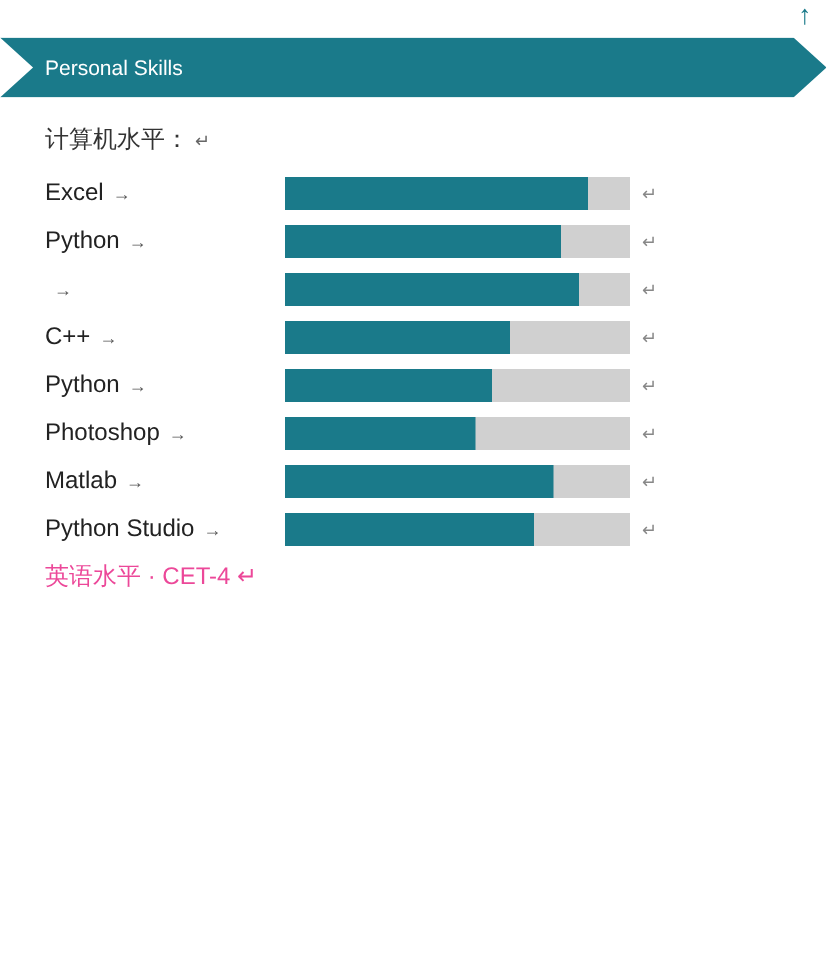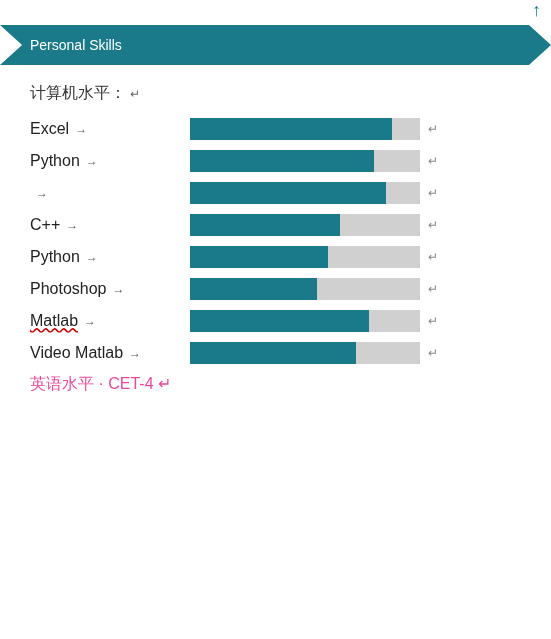--- a/index.html
+++ b/index.html
@@ -101,21 +101,20 @@
       background-color: #1a7a8a;
     }
 
     .return-icon {
       color: #888888;
       font-size: 12px;
       margin-left: 8px;
     }
 
     .matlab-underline {
-      text-decoration: underline;
       text-decoration-color: #cc0000;
       text-decoration-style: wavy;
     }
 
     .english-level {
       font-size: 16px;
       color: #ec4899;
       margin-top: 8px;
     }
 
@@ -210,21 +209,21 @@
             <span class="matlab-underline">Matlab</span>
             <span class="arrow"> →</span>
           </span>
           <div class="skill-bar-container">
             <div class="skill-bar-fill" style="width: 78%;"></div>
           </div>
           <span class="return-icon">↵</span>
         </div>
         <div class="skill-row">
           <span class="skill-name">
-            <span>Video Matlab</span>
+            <span>Python Studio</span>
             <span class="arrow"> →</span>
           </span>
           <div class="skill-bar-container">
             <div class="skill-bar-fill" style="width: 72%;"></div>
           </div>
           <span class="return-icon">↵</span>
         </div>
       </div>
 
     <div class="english-level">

